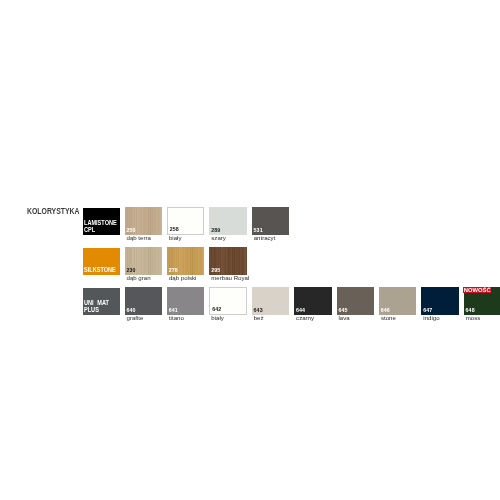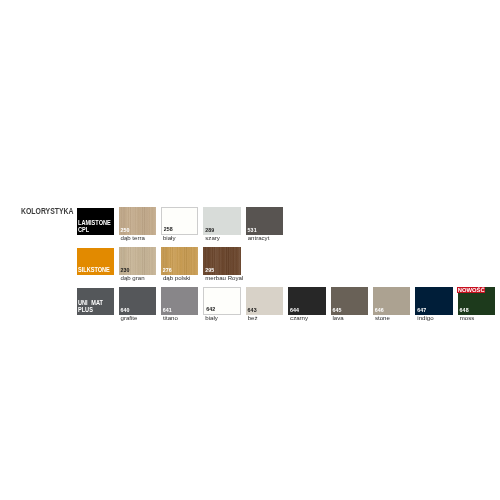--- a/index.html
+++ b/index.html
@@ -1,19 +1,19 @@
 <!DOCTYPE html>
 <html><head>
 <meta charset="utf-8">
 <title>Kolorystyka</title>
 <style>
   html,body{margin:0;padding:0;}
   body{width:500px;height:500px;background:#ffffff;overflow:hidden;
        font-family:"Liberation Sans",sans-serif;}
-  #sheet{position:absolute;left:8px;top:0;width:446px;height:500px;background:#ffffff;}
+  #sheet{position:absolute;left:14px;top:0;width:446px;height:500px;background:#ffffff;}
 
   .title{position:absolute;left:12.6px;top:205.6px;font-size:9px;font-weight:bold;
          color:#3c3c3c;line-height:10px;white-space:nowrap;
          transform:scaleX(0.765);transform-origin:left top;}
 
   .row{position:absolute;left:0;top:0;width:500px;height:0;}
 
   .rowlabel{position:absolute;left:68.6px;width:37.3px;height:27.5px;color:#ffffff;
             box-sizing:border-box;overflow:hidden;}
   .rowlabel .rl{position:absolute;left:1.4px;bottom:2.2px;display:block;

